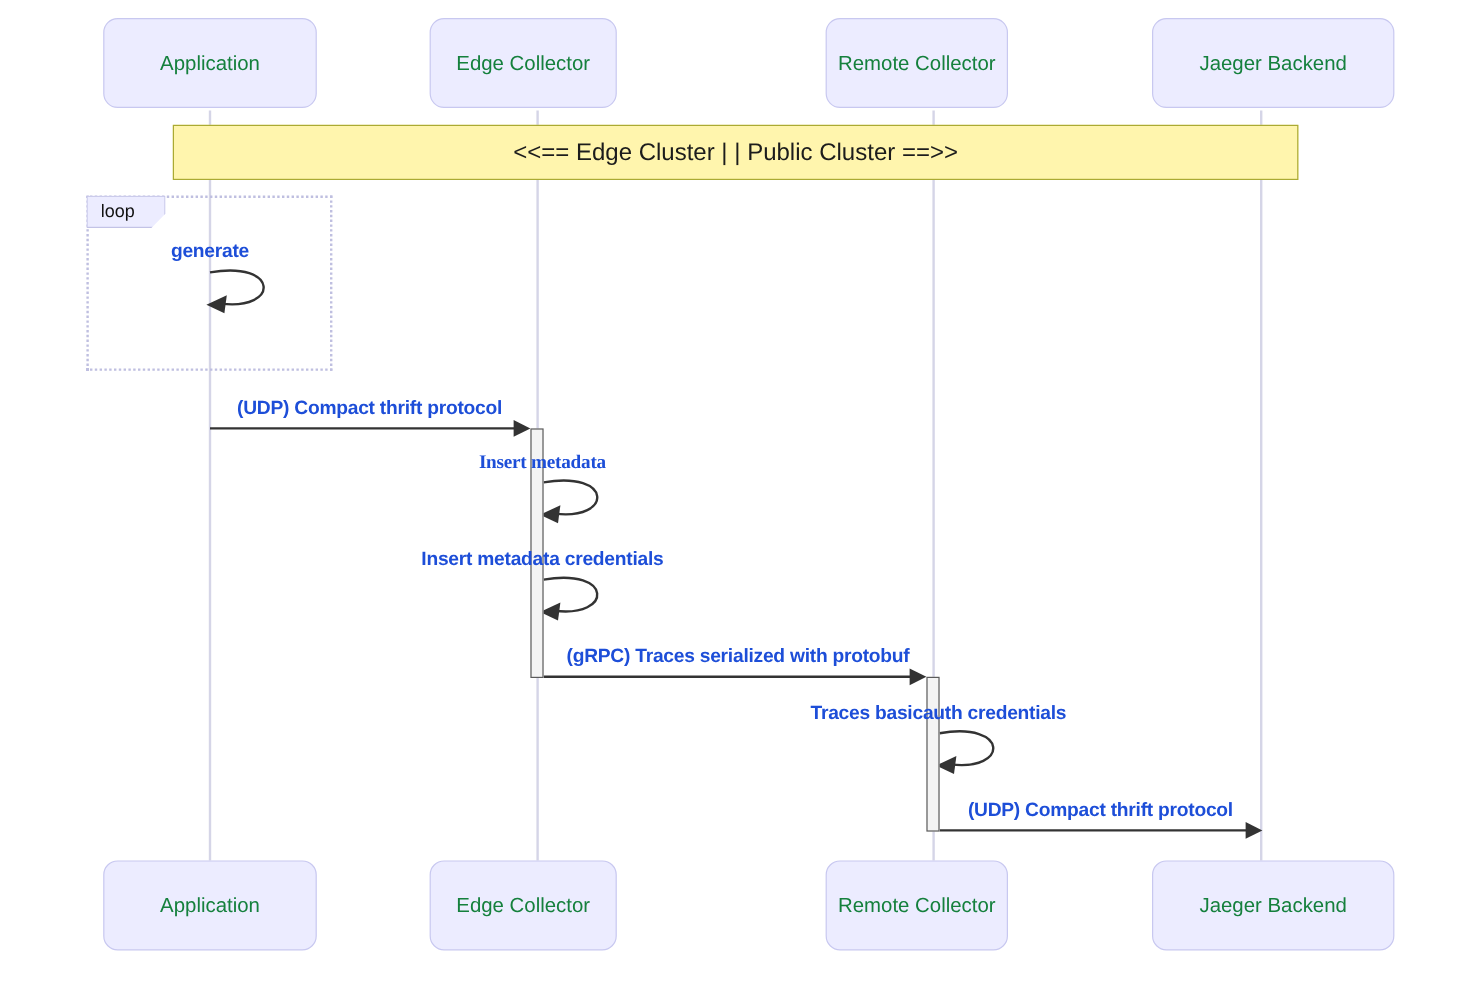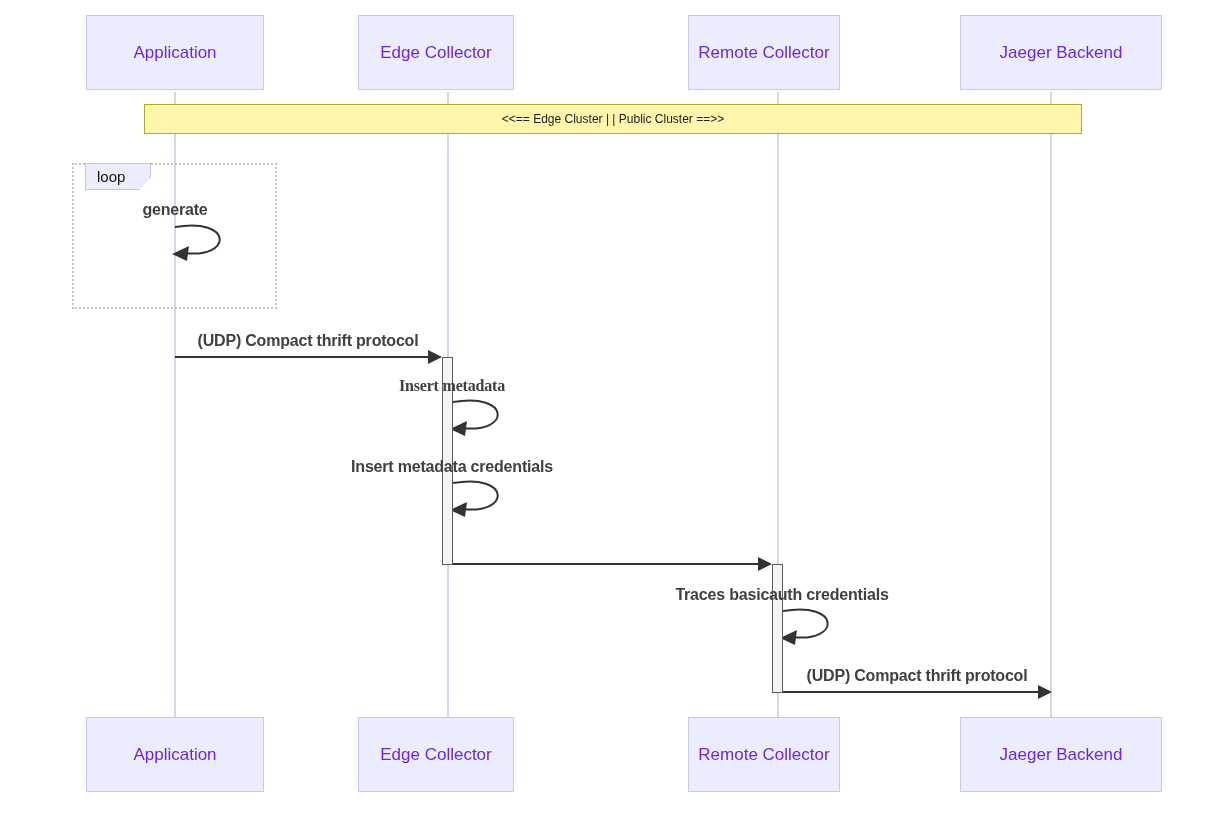--- a/index.html
+++ b/index.html
@@ -12,47 +12,47 @@
     color: #131313;
     overflow: hidden;
   }
   .layer-svg { position: absolute; left: 0; top: 0; z-index: 1; }
 
   .actor-box {
     position: absolute;
     height: 75px;
     background: #ECECFF;
     border: 1px solid #c8c8f0;
-    border-radius: 0;
+    border-radius: 12px;
     display: flex;
     align-items: center;
     justify-content: center;
     font-size: 17px;
-    color: #6d28d9;
+    color: #15803d;
     z-index: 3;
     box-sizing: border-box;
   }
   .actor-top { top: 15px; }
   .actor-bottom { top: 717px; }
   .ab-app    { left: 86px;  width: 178px; }
   .ab-edge   { left: 358px; width: 156px; }
   .ab-remote { left: 688px; width: 152px; }
   .ab-jaeger { left: 960px; width: 202px; }
 
   .note {
     position: absolute;
     left: 144px; top: 104px;
-    width: 938px; height: 30px;
+    width: 938px; height: 46px;
     background: #FFF5AD;
     border: 1px solid #AAAA33;
     box-sizing: border-box;
     display: flex;
     align-items: center;
     justify-content: center;
-    font-size: 12px;
+    font-size: 20px;
     color: #1c1c1c;
     z-index: 3;
   }
 
   .loop-box {
     position: absolute;
     left: 72px; top: 163px;
     width: 205px; height: 146px;
     border: 2px dotted #bfbfe0;
     box-sizing: border-box;
@@ -65,42 +65,41 @@
     background: #ECECFF;
     border: 1px solid #c3c3e6;
     box-sizing: border-box;
     clip-path: polygon(0 0, 100% 0, 100% 55%, 82% 100%, 0 100%);
     display: flex;
     align-items: center;
     padding-left: 11px;
     font-size: 15px;
     color: #111111;
     z-index: 4;
-    margin-left: 13px;
   }
 
   .activation {
     position: absolute;
     width: 11px;
     background: #f4f4f4;
     border: 1px solid #5b5b5b;
     box-sizing: border-box;
     z-index: 2;
   }
   .act-edge   { left: 442px; top: 357px; height: 208px; }
   .act-remote { left: 772px; top: 564px; height: 129px; }
 
   .msg-label {
     position: absolute;
     transform: translateX(-50%);
     font-size: 16px;
     font-weight: bold;
     letter-spacing: -0.2px;
     white-space: nowrap;
-    color: #404040;
+    color: #1d4ed8;
     z-index: 4;
   }
   .ml-generate  { left: 175px; top: 201px; }
   .ml-udp1      { left: 308px; top: 332px; }
   .ml-meta      { left: 452px; top: 377px; font-family: Liberation Serif, serif; }
   .ml-basic     { left: 452px; top: 458px; }
   .ml-grpc      { left: 615px; top: 539px; }
   .ml-verify    { left: 782px; top: 586px; }
   .ml-udp2      { left: 917px; top: 667px; }
 </style>
@@ -174,20 +173,21 @@
 
   <div class="loop-box"></div>
   <div class="loop-tab">
     <span>loop</span>
   </div>
 
   <div class="msg-label ml-generate">generate</div>
   <div class="msg-label ml-udp1">(UDP) Compact thrift protocol</div>
   <div class="msg-label ml-meta">Insert metadata</div>
   <div class="msg-label ml-basic">Insert metadata credentials</div>
+  <div class="msg-label ml-grpc">(gRPC) Traces serialized with protobuf</div>
   <div class="msg-label ml-verify">Traces basicauth credentials</div>
   <div class="msg-label ml-udp2">(UDP) Compact thrift protocol</div>
 
   <div class="actor-box actor-bottom ab-app">
       <span>Application</span>
     </div>
   <div class="actor-box actor-bottom ab-edge">
       <span>Edge Collector</span>
     </div>
   <div class="actor-box actor-bottom ab-remote">

